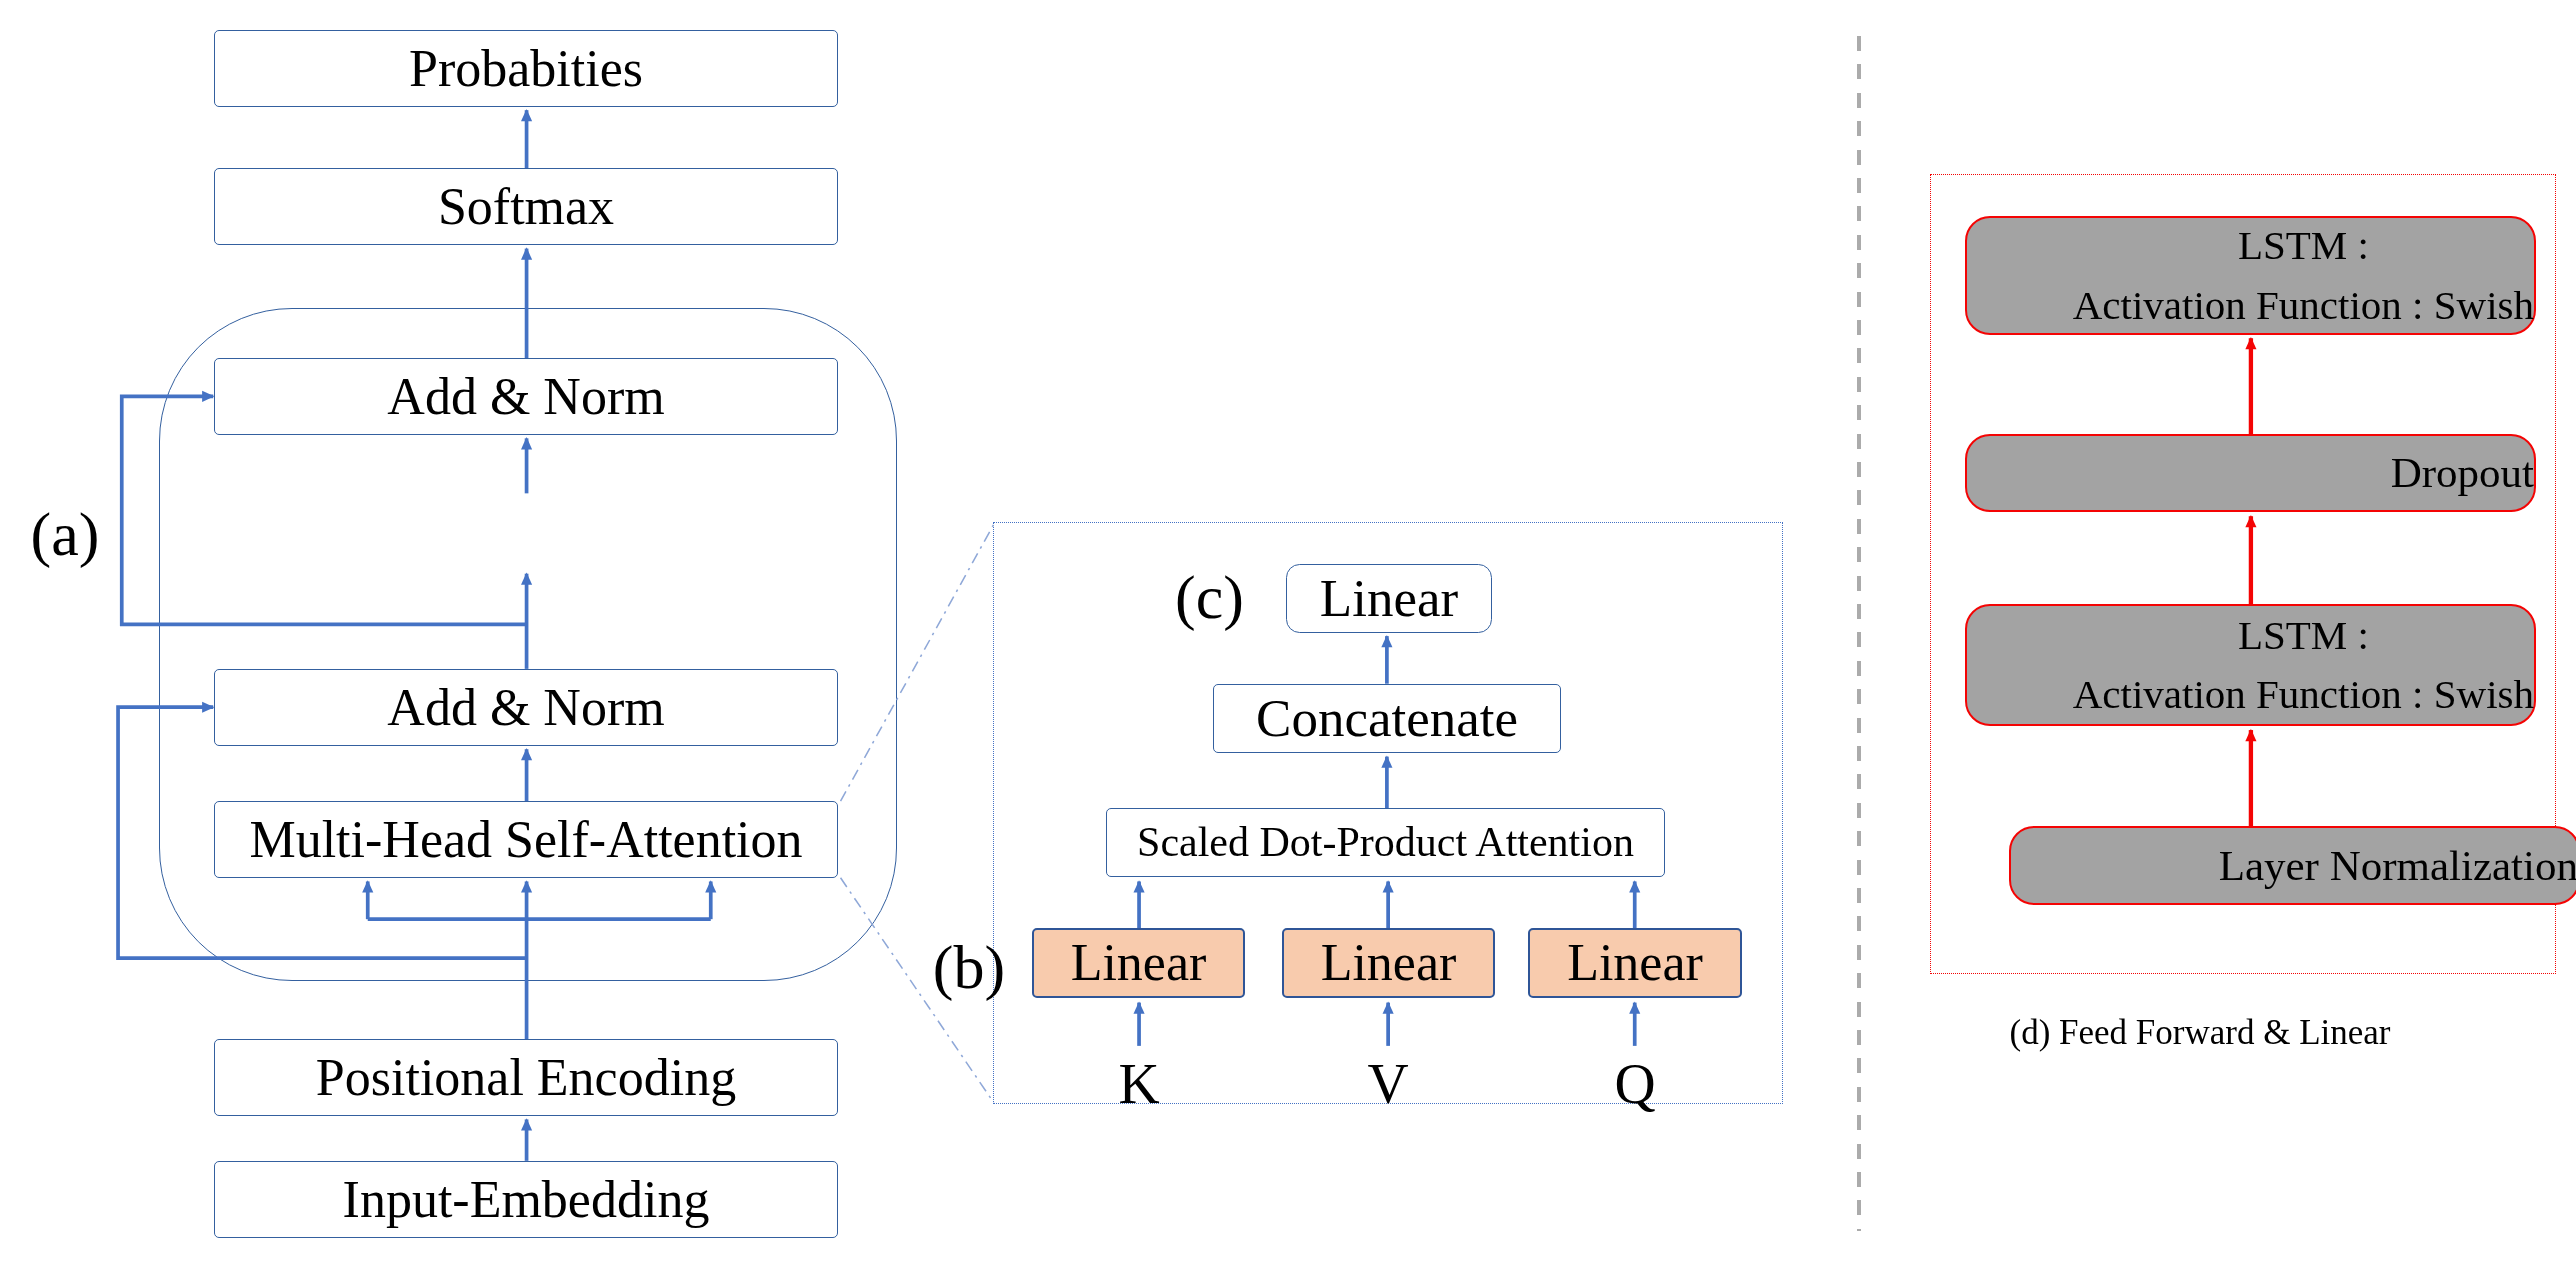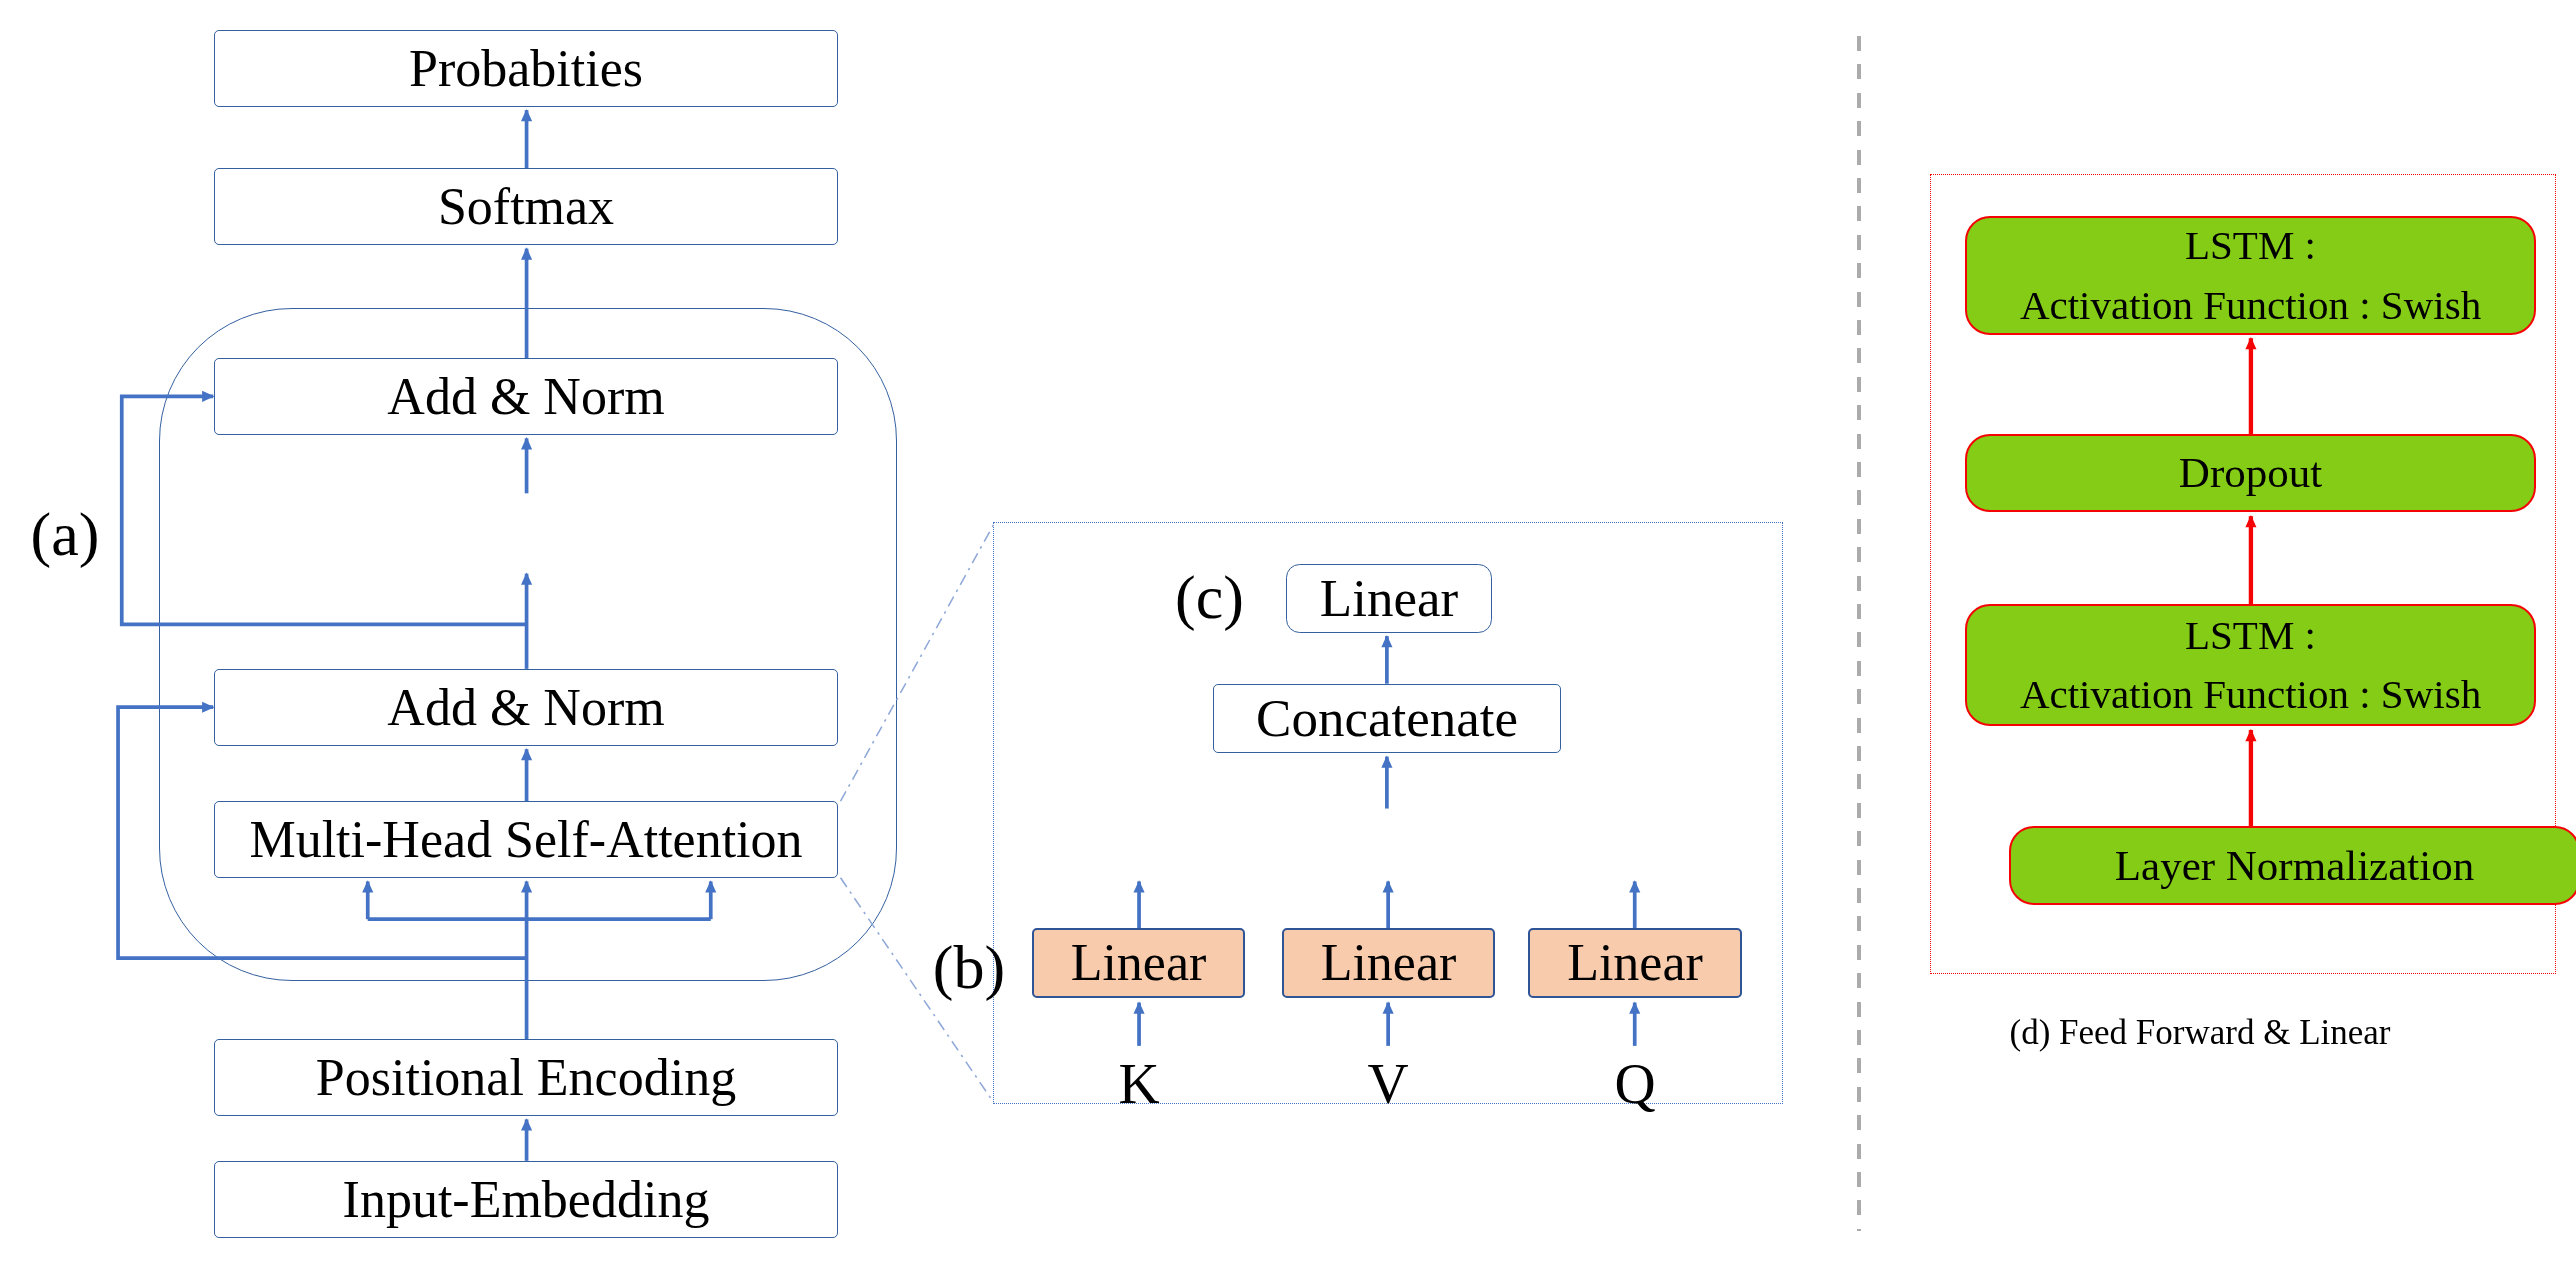--- a/index.html
+++ b/index.html
@@ -7,21 +7,21 @@
     position:relative;width:2576px;height:1271px;background:#ffffff;overflow:hidden;
     font-family:"Liberation Serif","DejaVu Serif",serif;color:#000;
   }
   .box{
     position:absolute;box-sizing:border-box;background:#ffffff;
     border:1.9px solid #34609F;border-radius:5px;
     display:flex;align-items:center;justify-content:center;text-align:center;
     font-size:52px;line-height:1.1;white-space:nowrap;z-index:30;
   }
   .box.orange{background:#F8CBAD;border-color:#2F5597;border-width:2.5px;}
-  .box.red{border:2.5px solid #F40404;border-radius:25px;background:#84cc16;}
+  .box.red{border:2.5px solid #F40404;border-radius:25px;background:#a3a3a3;justify-content:flex-end;}
   .box .two-line{white-space:nowrap;line-height:1.45;font-size:inherit;}
   .lbl{
     position:absolute;display:flex;align-items:center;justify-content:center;
     font-size:62px;z-index:40;white-space:nowrap;
   }
   .container-a{
     position:absolute;box-sizing:border-box;border:1.9px solid #34609F;border-radius:133px;
     background:transparent;z-index:10;
   }
   .panel-dotted-blue{
@@ -121,20 +121,23 @@
   <div class="box" style="left:214px;top:1161px;width:624px;height:77px;">
     <span>Input-Embedding</span>
   </div>
 
   <div class="box" style="left:1286px;top:564px;width:206px;height:69px;font-size:53px;border-radius:13.6px;">
     <span>Linear</span>
   </div>
   <div class="box" style="left:1213px;top:684px;width:348px;height:69px;font-size:53px;">
     <span>Concatenate</span>
   </div>
+  <div class="box" style="left:1106px;top:808px;width:559px;height:69px;font-size:42px;">
+    <span>Scaled Dot-Product Attention</span>
+  </div>
   <div class="box orange" style="left:1032px;top:928px;width:213px;height:70px;">
     <span>Linear</span>
   </div>
   <div class="box orange" style="left:1282px;top:928px;width:213px;height:70px;">
     <span>Linear</span>
   </div>
   <div class="box orange" style="left:1528px;top:928px;width:214px;height:70px;">
     <span>Linear</span>
   </div>
 

